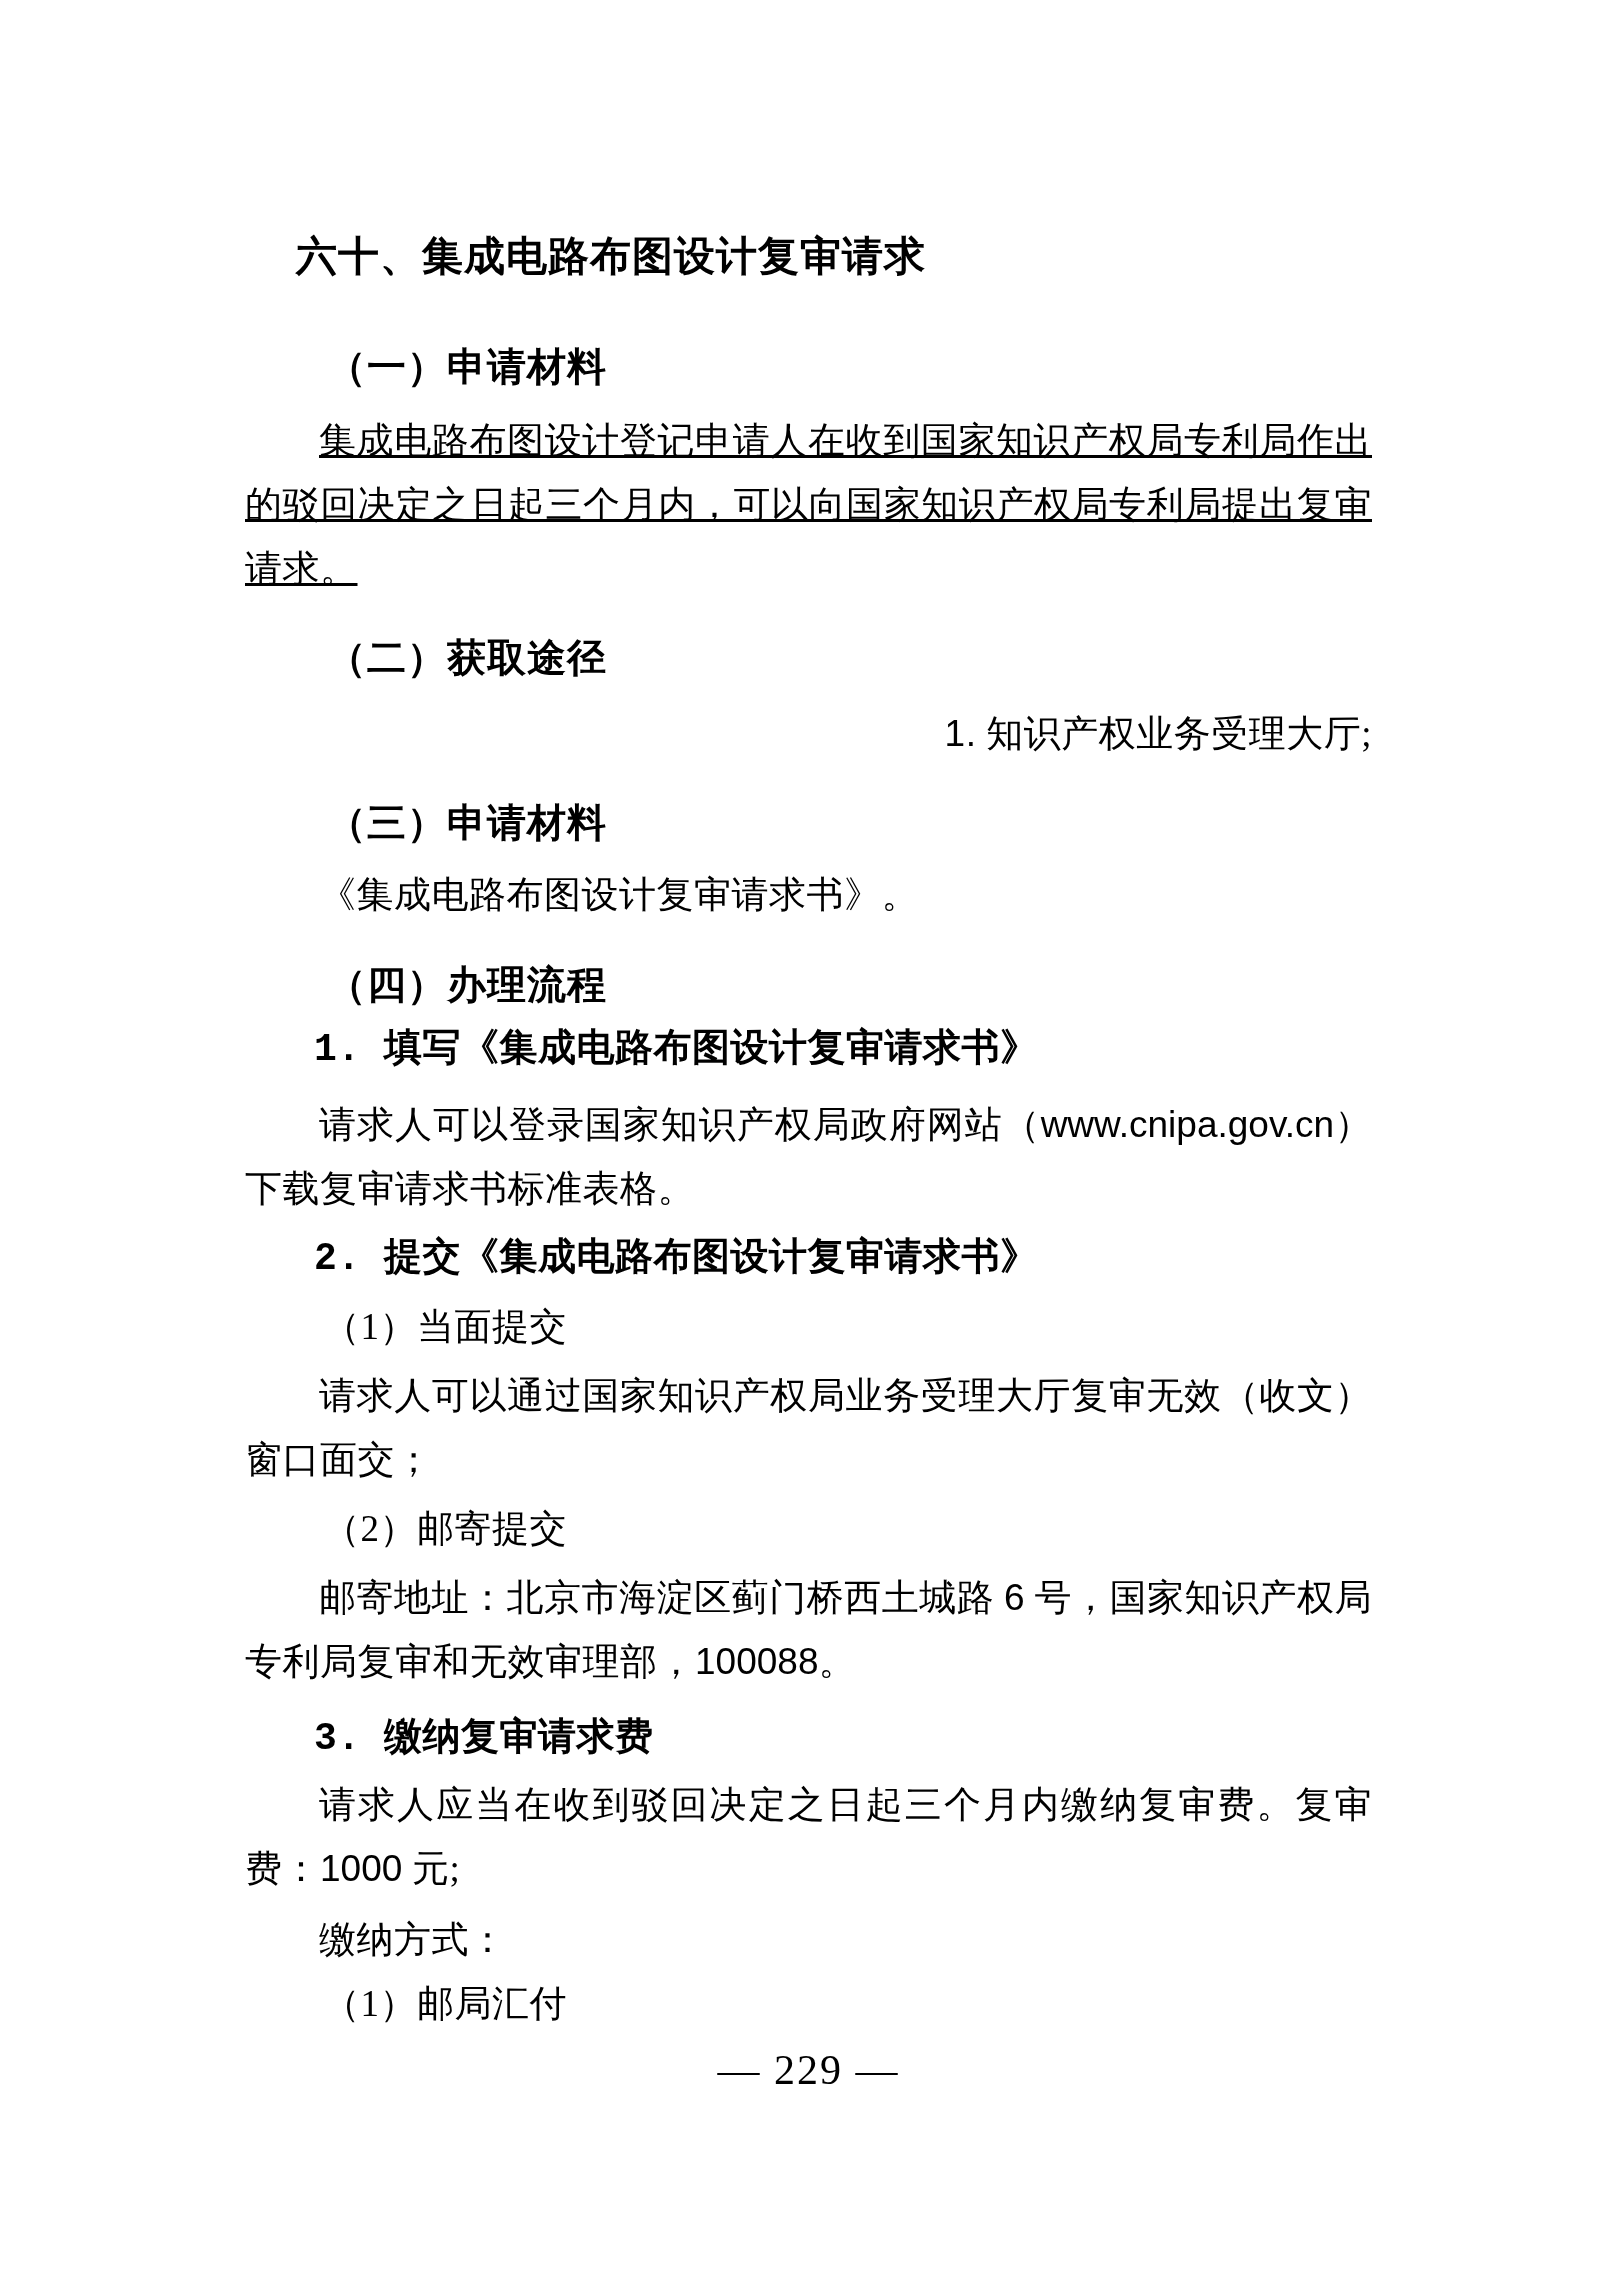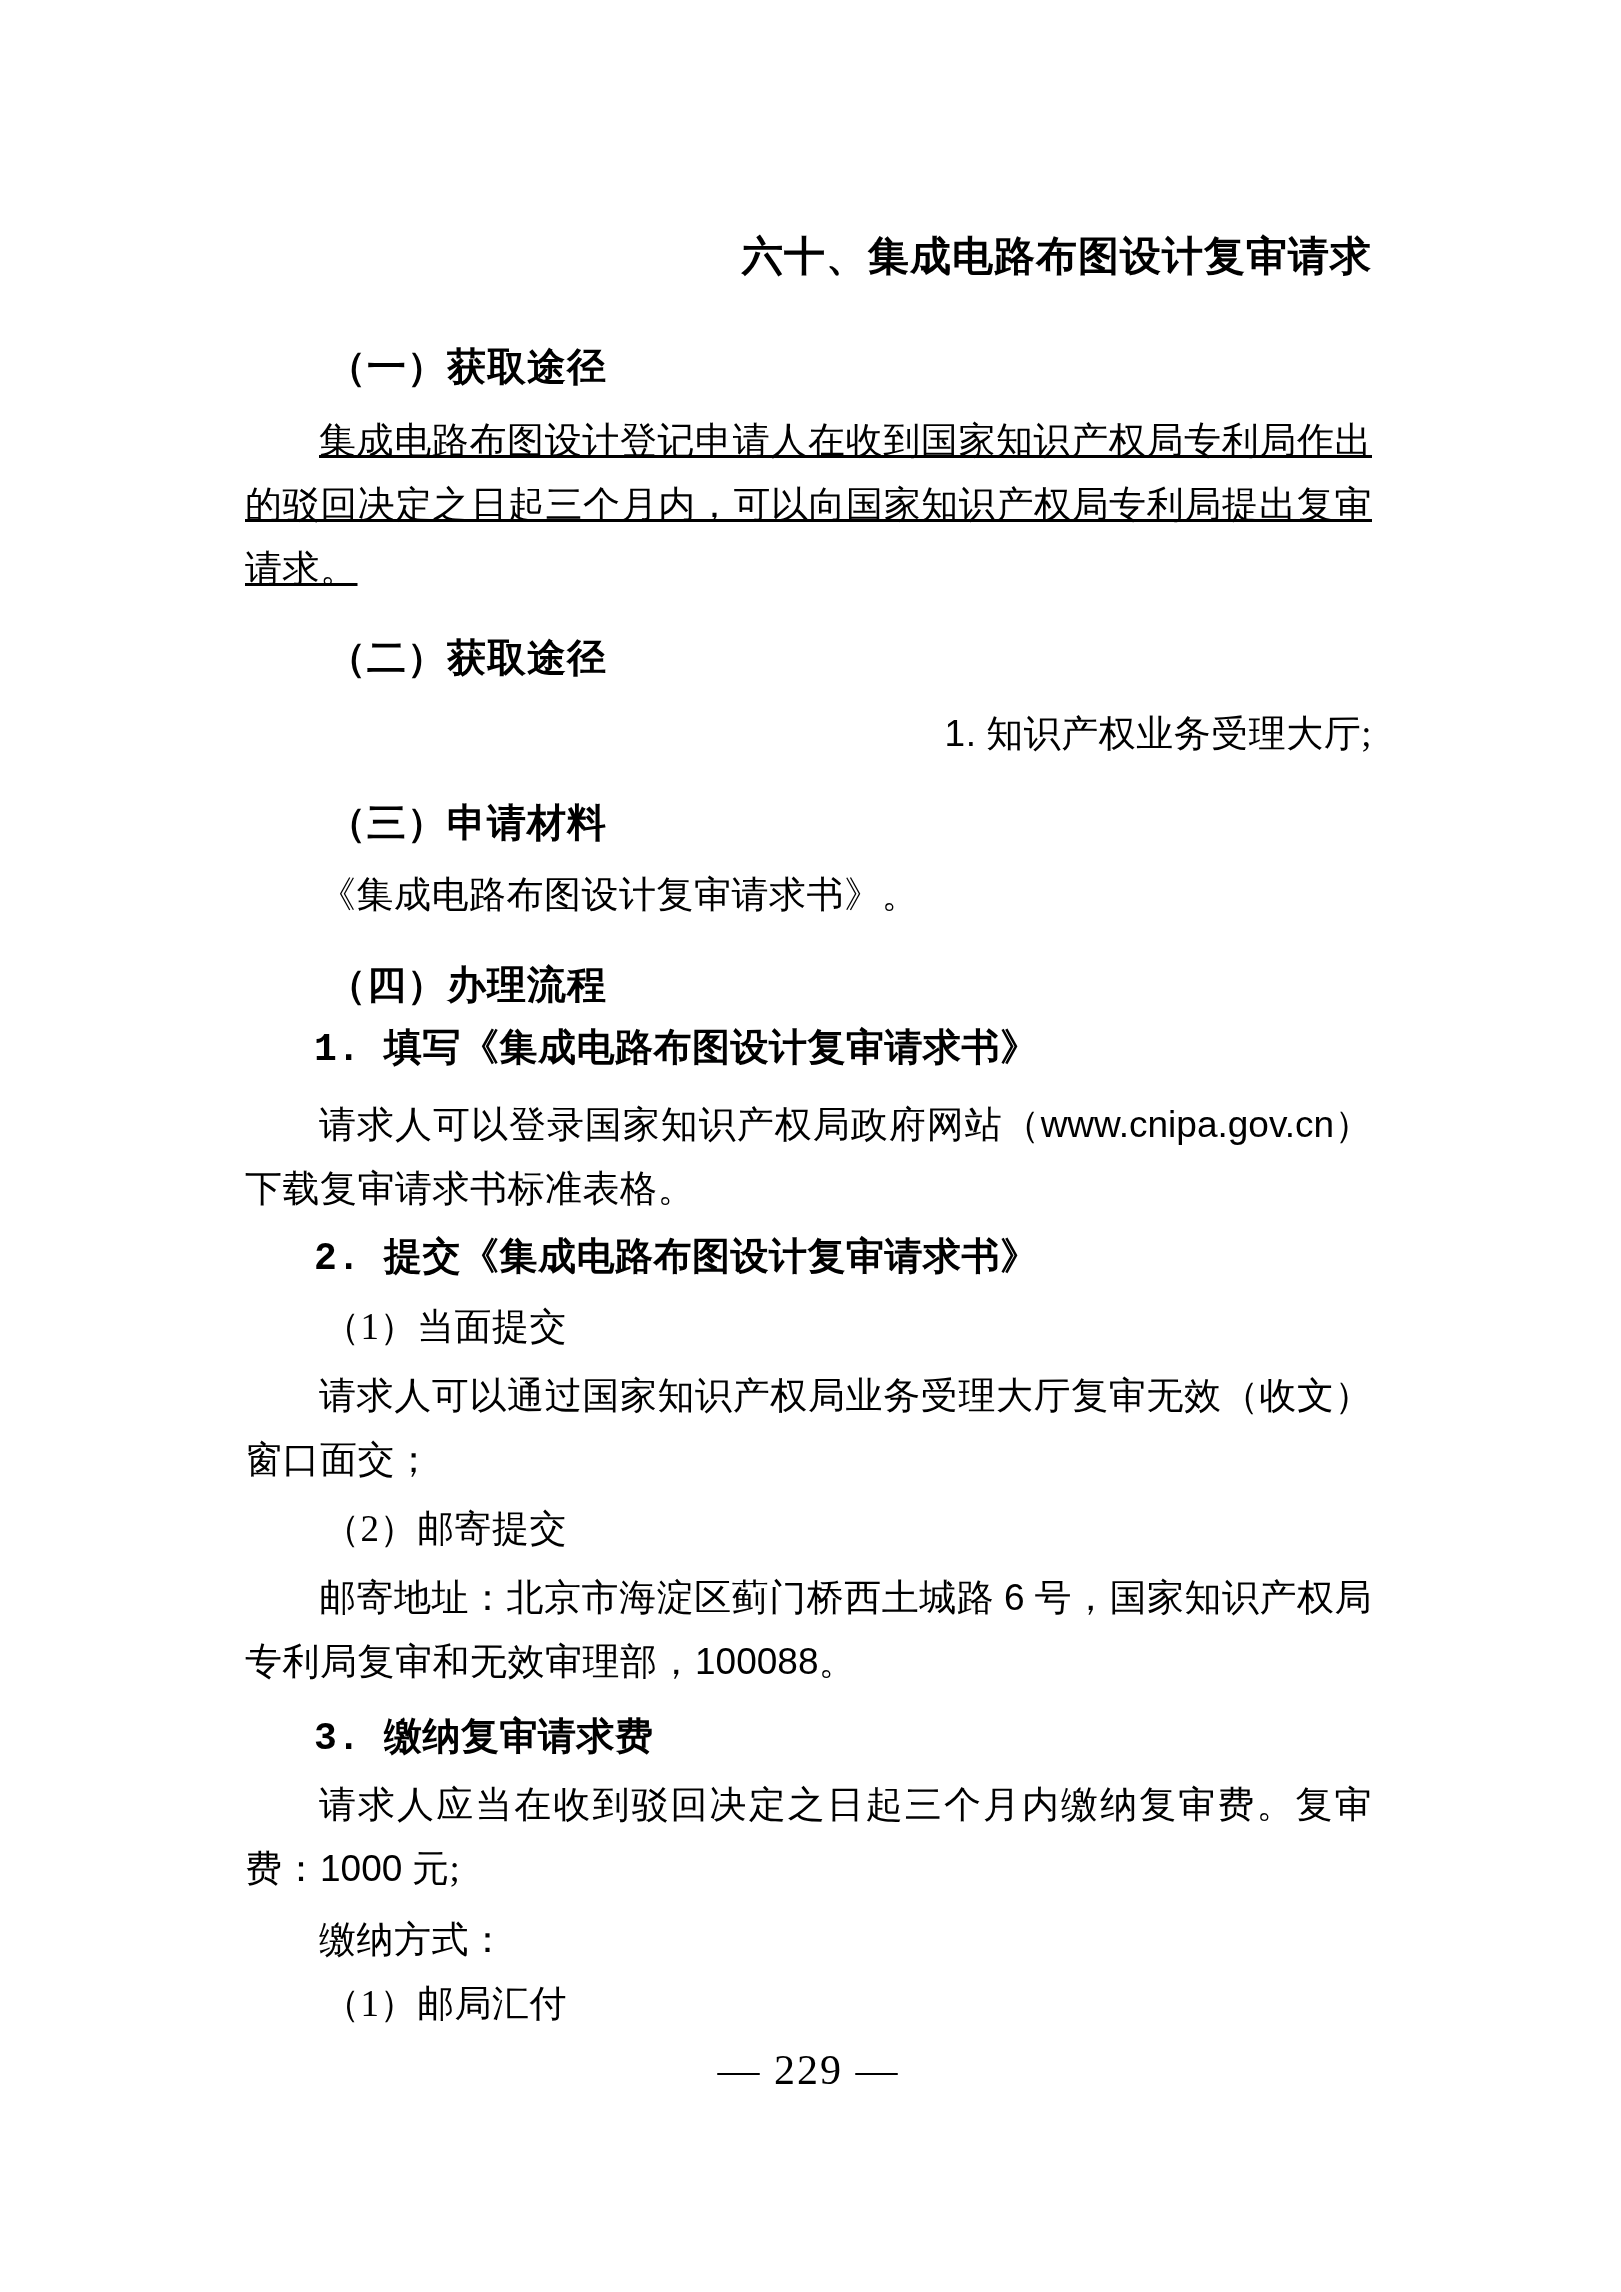--- a/index.html
+++ b/index.html
@@ -19,21 +19,20 @@
     overflow: hidden;
     font-family: "Liberation Serif", "DejaVu Serif", serif;
   }
   .doc-title {
     margin: 0 0 0 51px;
     font-family: "Liberation Sans", "DejaVu Sans", sans-serif;
     font-weight: 700;
     font-size: 41px;
     line-height: 59px;
     letter-spacing: 1px;
-    text-align: right;
   }
   .sec-heading {
     margin: 0 0 0 82px;
     font-weight: 700;
     font-size: 39px;
     line-height: 59px;
     letter-spacing: 1px;
   }
   .sec-heading.s1 { margin-top: 51px; }
   .sec-heading.s2 { margin-top: 27.4px; }
@@ -98,21 +97,21 @@
     letter-spacing: 2px;
   }
 </style>
 </head>
 <body>
 
 <div class="page">
 
   <h1 class="doc-title">六十、集成电路布图设计复审请求</h1>
 
-  <h2 class="sec-heading s1">（一）获取途径</h2>
+  <h2 class="sec-heading s1">（一）申请材料</h2>
 
   <p class="body-p indent p1">集成电路布图设计登记申请人在收到国家知识产权局专利局作出的驳回决定之日起三个月内，可以向国家知识产权局专利局提出复审请求。</p>
 
   <h2 class="sec-heading s2">（二）获取途径</h2>
 
   <div class="list-item first">
     <span class="num-latin">1.</span>
     <span>知识产权业务受理大厅;</span>
   </div>
 

